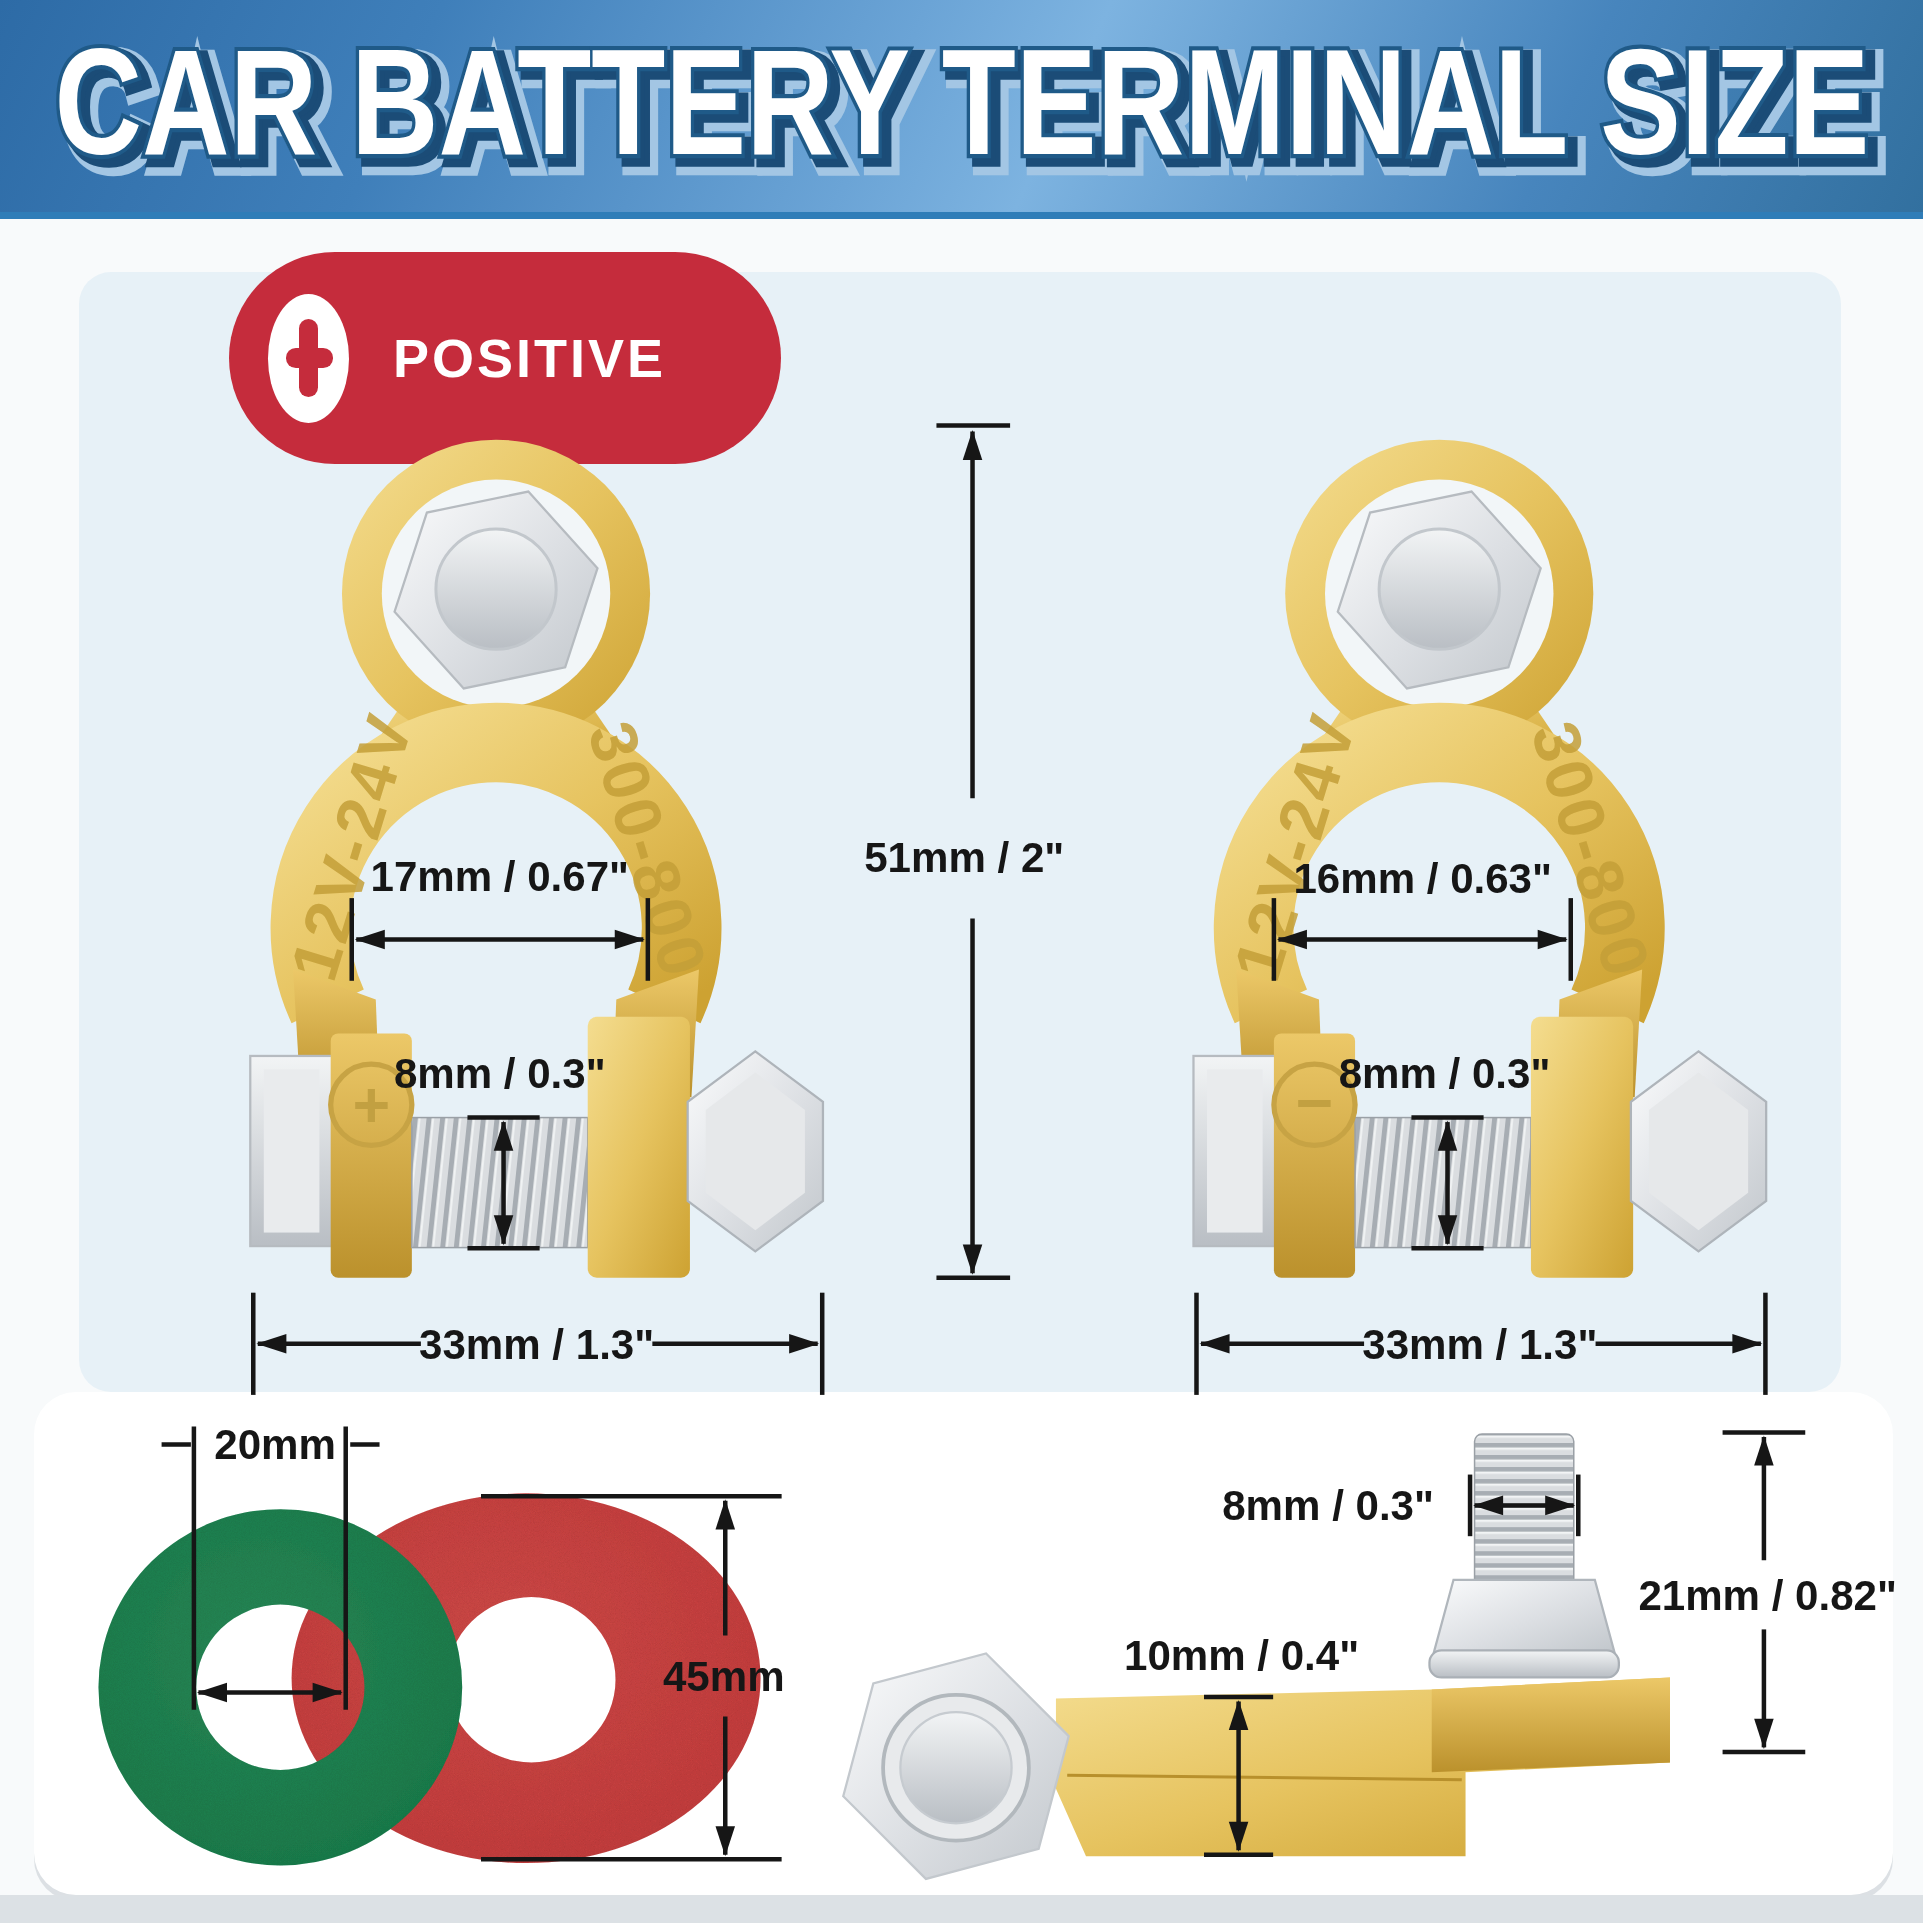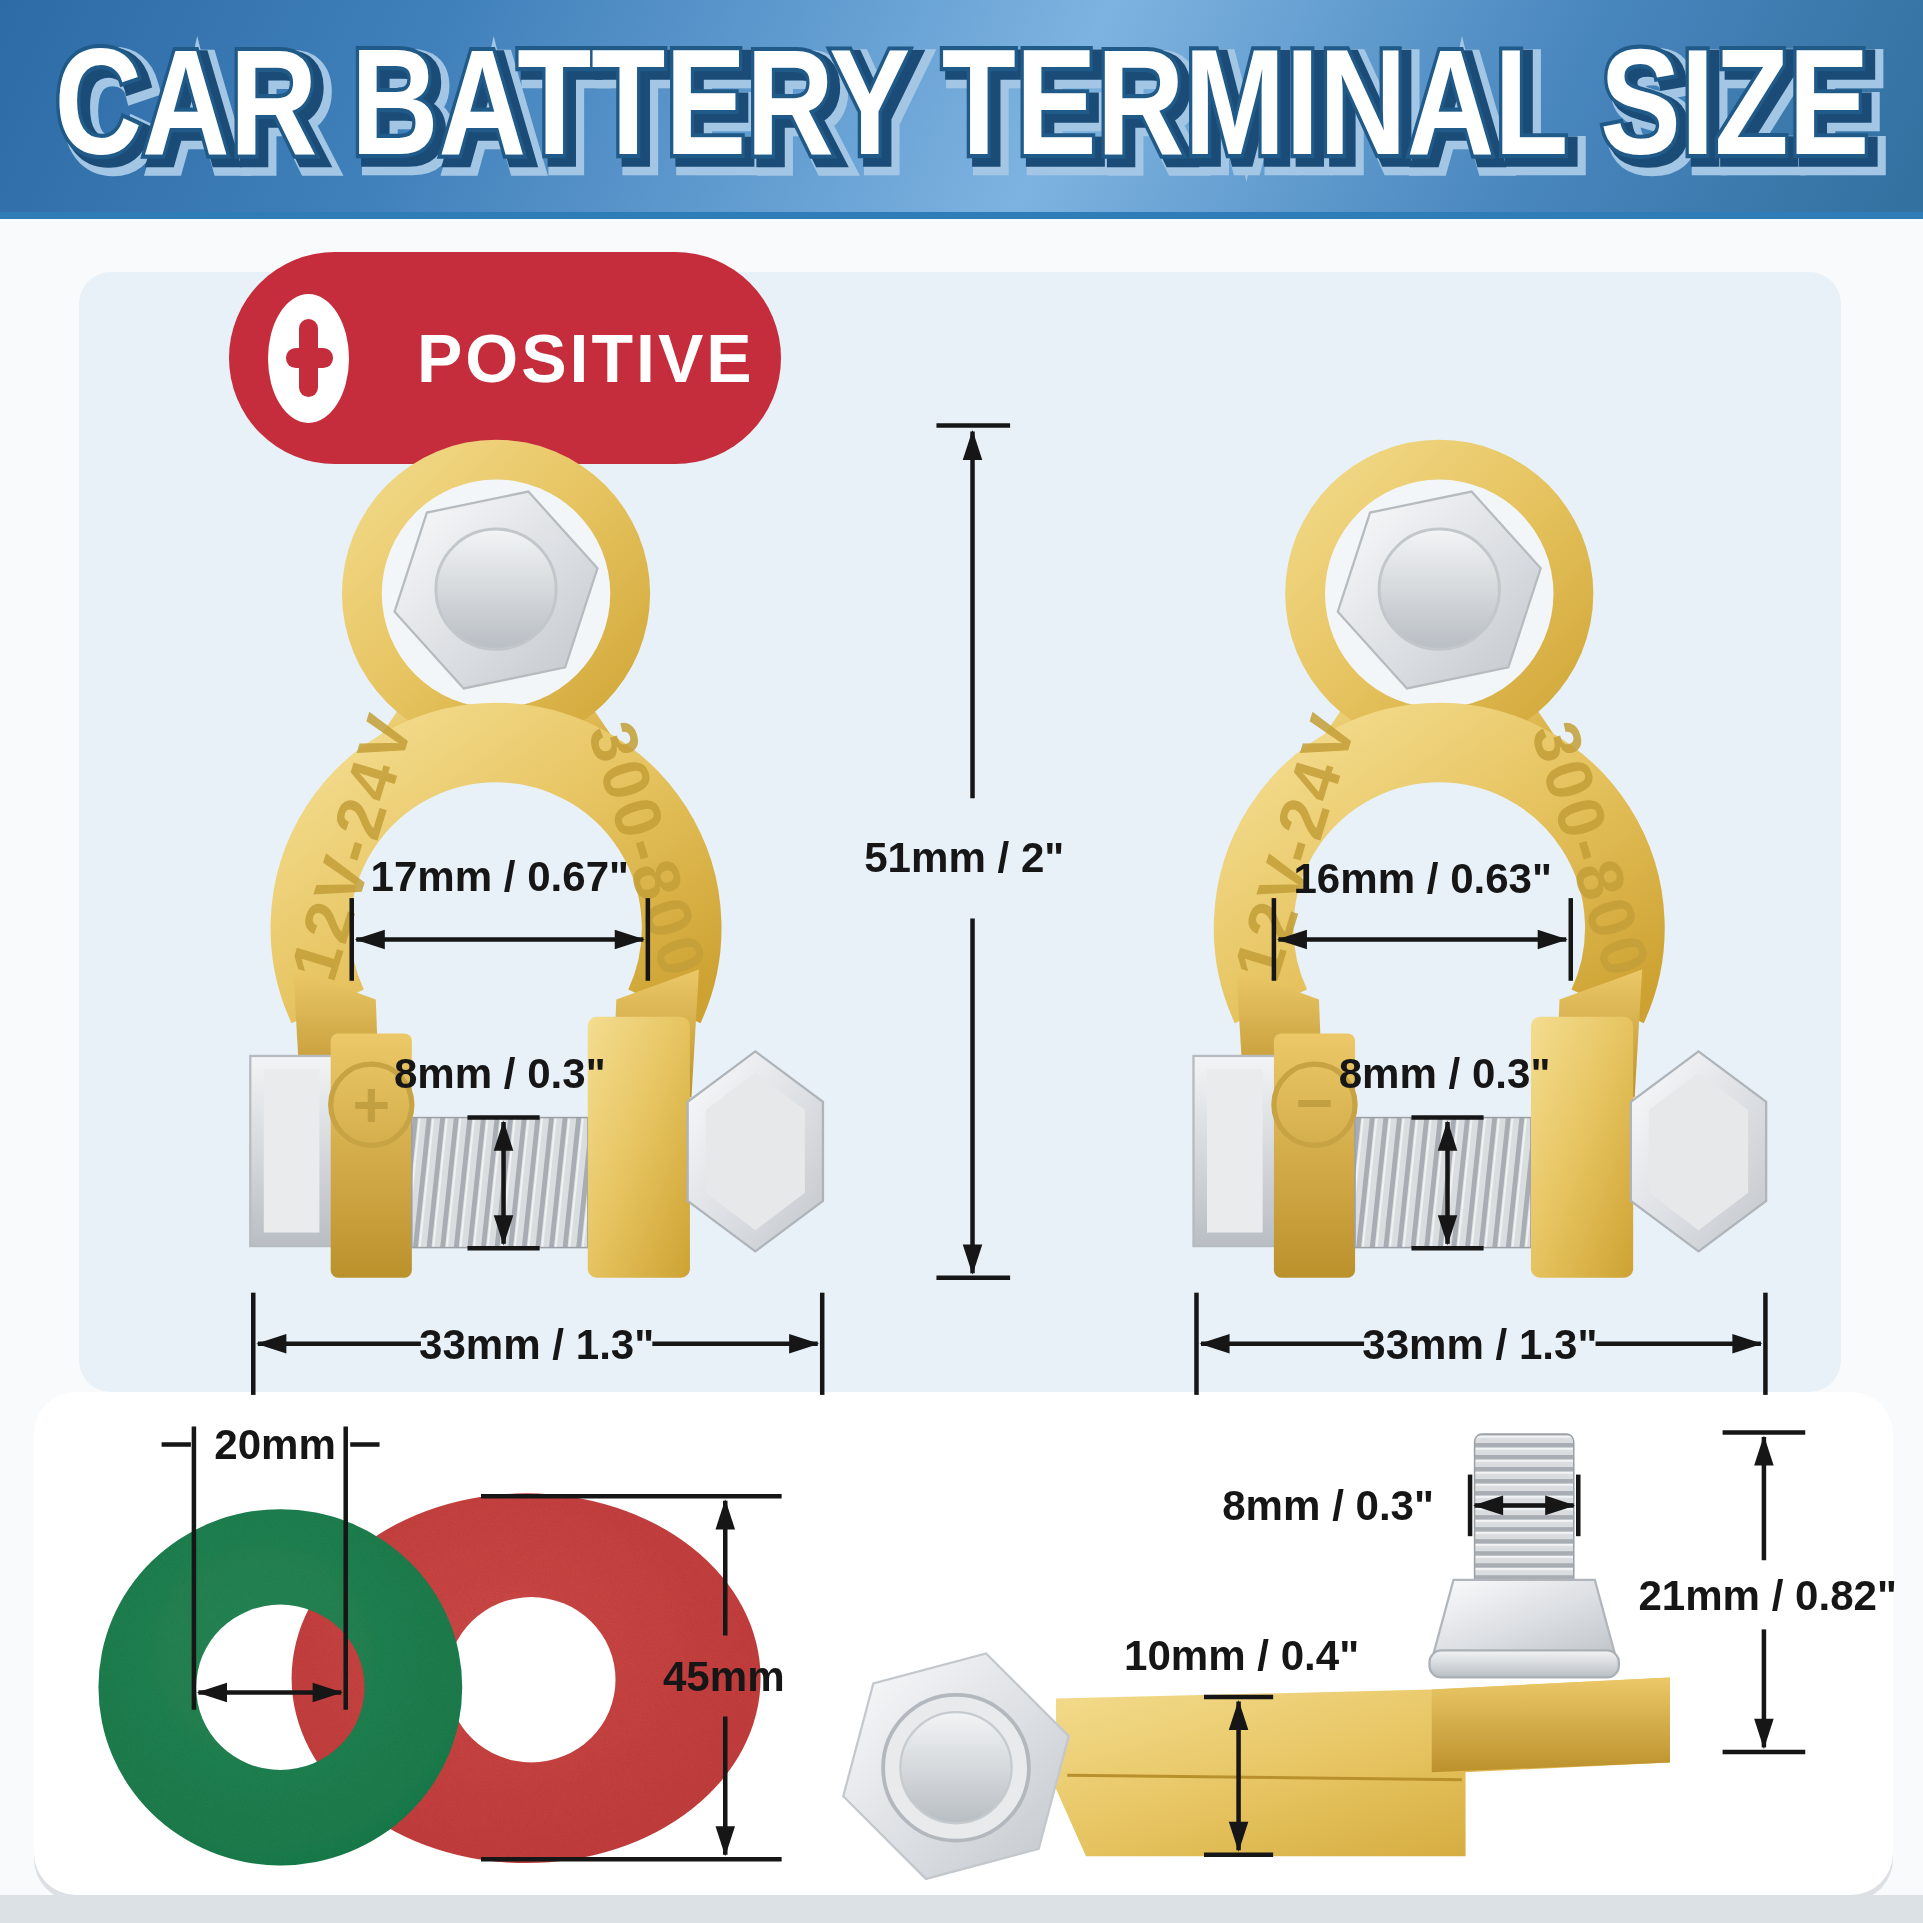--- a/index.html
+++ b/index.html
@@ -23,21 +23,21 @@
   
   .badge{position:absolute;top:252px;height:212px;border-radius:106px;
          display:flex;align-items:center;padding:0 0 0 39px;gap:44px;box-sizing:border-box;}
   .badge-pos{left:229px;width:552px;background:#c52c3c;}
   .badge-neg{left:1144px;width:556px;background:#1e624a;}
   .sym{width:81px;height:129px;background:#ffffff;border-radius:50%;position:relative;flex:0 0 auto;}
   .sym .bar-h{position:absolute;left:50%;top:50%;width:47px;height:19.5px;margin:-9.8px 0 0 -23px;border-radius:9.8px;}
   .sym .bar-v{position:absolute;left:50%;top:50%;width:19.5px;height:78px;margin:-39px 0 0 -9.8px;border-radius:9.8px;}
   .badge-pos .bar-h,.badge-pos .bar-v{background:#c52c3c;}
   .badge-neg .bar-h{background:#1e624a;}
-  .lbl{color:#fff;font-weight:700;font-size:68px;letter-spacing:3px;margin-left:24px;}
+  .lbl{color:#fff;font-weight:700;font-size:54px;letter-spacing:3px;}
   
   .draw{position:absolute;left:0;top:0;width:1924px;height:1924px;}
   .dim{font:700 56px "Liberation Sans",sans-serif;fill:#161616;}
   .dl{stroke:#161616;stroke-width:6;fill:none;}
   .engrave{font:700 88px "Liberation Sans",sans-serif;fill:#c49f38;opacity:.85;letter-spacing:4px;}
   .polmark{font:700 86px "Liberation Sans",sans-serif;fill:#c2a041;}
 </style>
 </head>
 <body>
 

